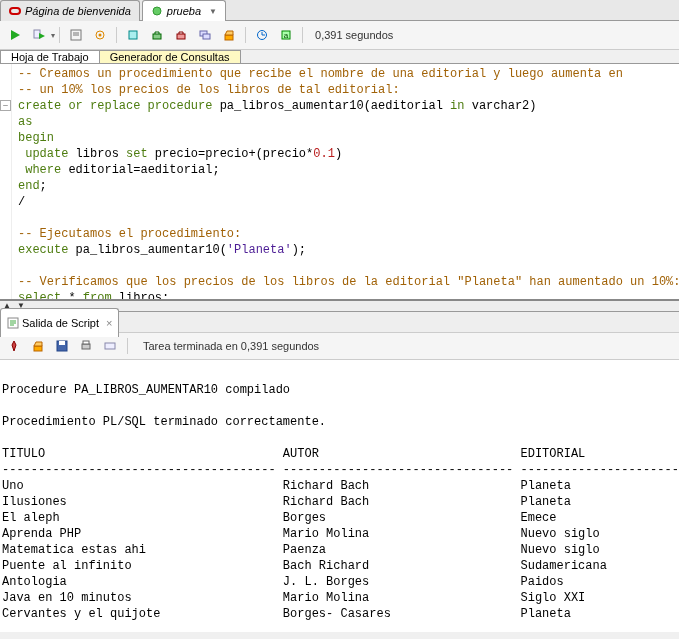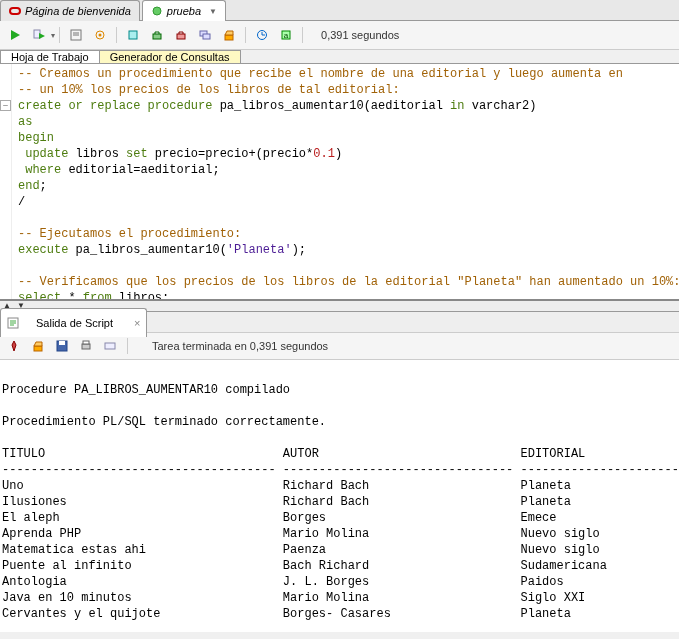--- a/index.html
+++ b/index.html
@@ -6,40 +6,40 @@
 .tabs{display:flex;align-items:flex-start;background:#e8e8e8;border-bottom:1px solid #999;height:20px}
 .tab{display:flex;align-items:center;gap:4px;padding:2px 8px;border:1px solid #999;border-bottom:none;background:#f5f5f5;margin-right:2px;height:16px;border-top-left-radius:3px;border-top-right-radius:3px}
 .tab.active{background:#fff}
 .tab.inactive{background:#e8e8e8;font-style:italic}
 .doticon{width:12px;height:12px;display:inline-flex;align-items:center;justify-content:center}
 .doticon.red{color:#c00}
 .doticon.green{color:#090}
 .toolbar{display:flex;align-items:center;gap:4px;background:#f5f5f5;padding:3px 5px;border-bottom:1px solid #ccc;height:22px}
 .tb-btn{width:18px;height:18px;display:inline-flex;align-items:center;justify-content:center;border:1px solid transparent;cursor:pointer}
 .tb-sep{width:1px;height:16px;background:#ccc;margin:0 2px}
-.tb-text{margin-left:12px;color:#333}
+.tb-text{margin-left:6px;color:#333}
 .subtabs{display:flex;background:#f0f0f0;border-bottom:1px solid #999}
 .subtab{padding:0 10px;border:1px solid #999;border-bottom:none;background:#fff;margin-right:-1px}
 .subtab.inactive{background:#fef9c3}
 .editor{display:flex;background:#fff;height:235px;overflow:hidden;border-bottom:2px solid #888}
 .gutter{width:30px;background:#fff;border-right:1px solid #eee;padding-top:2px;text-align:center;color:#888;font-family:Consolas,monospace;font-size:12px}
 .fold{color:#888;cursor:pointer;border:1px solid #aaa;width:9px;height:9px;line-height:8px;font-size:9px;margin:2px auto;display:block}
 .code{padding:2px 6px;font-family:Consolas,"Courier New",monospace;font-size:12px;line-height:16px;white-space:pre}
 .kw{color:#4d7c0f;font-weight:normal}
 .str{color:#4c1d95}
 .cmt{color:#a16207}
 .num{color:#b91c1c}
 .arrows{display:flex;gap:0;background:#eee;border-bottom:1px solid #999;height:10px}
 .arrow{width:14px;text-align:center;font-size:8px;color:#333;cursor:pointer}
 .output-tabs{display:flex;align-items:center;background:#eee;border-bottom:1px solid #ccc;height:20px}
-.out-tab{display:flex;align-items:center;gap:17px;padding:8px 6px;border:1px solid #999;border-bottom:none;background:#fff;border-top-left-radius:3px;border-top-right-radius:3px}
+.out-tab{display:flex;align-items:center;gap:3px;padding:8px 6px;border:1px solid #999;border-bottom:none;background:#fff;border-top-left-radius:3px;border-top-right-radius:3px}
 .out-close{margin-left:4px;color:#888;cursor:pointer}
 .output-toolbar{display:flex;align-items:center;gap:6px;background:#f5f5f5;padding:3px 5px;border-bottom:1px solid #ccc;height:20px}
 .output-toolbar .tb-btn{width:16px;height:16px}
-.status-msg{margin-left:16px;color:#333}
+.status-msg{margin-left:7px;color:#333}
 .output{background:#fff;font-family:Consolas,"Courier New",monospace;font-size:12px;line-height:16px;padding:6px 2px;white-space:pre;height:260px;overflow:hidden}
 svg{display:block}
 </style>
 </head>
 <body>
 
 <div class="tabs">
   <div class="tab inactive">
     <span class="doticon red">
       <svg width="12" height="12">

